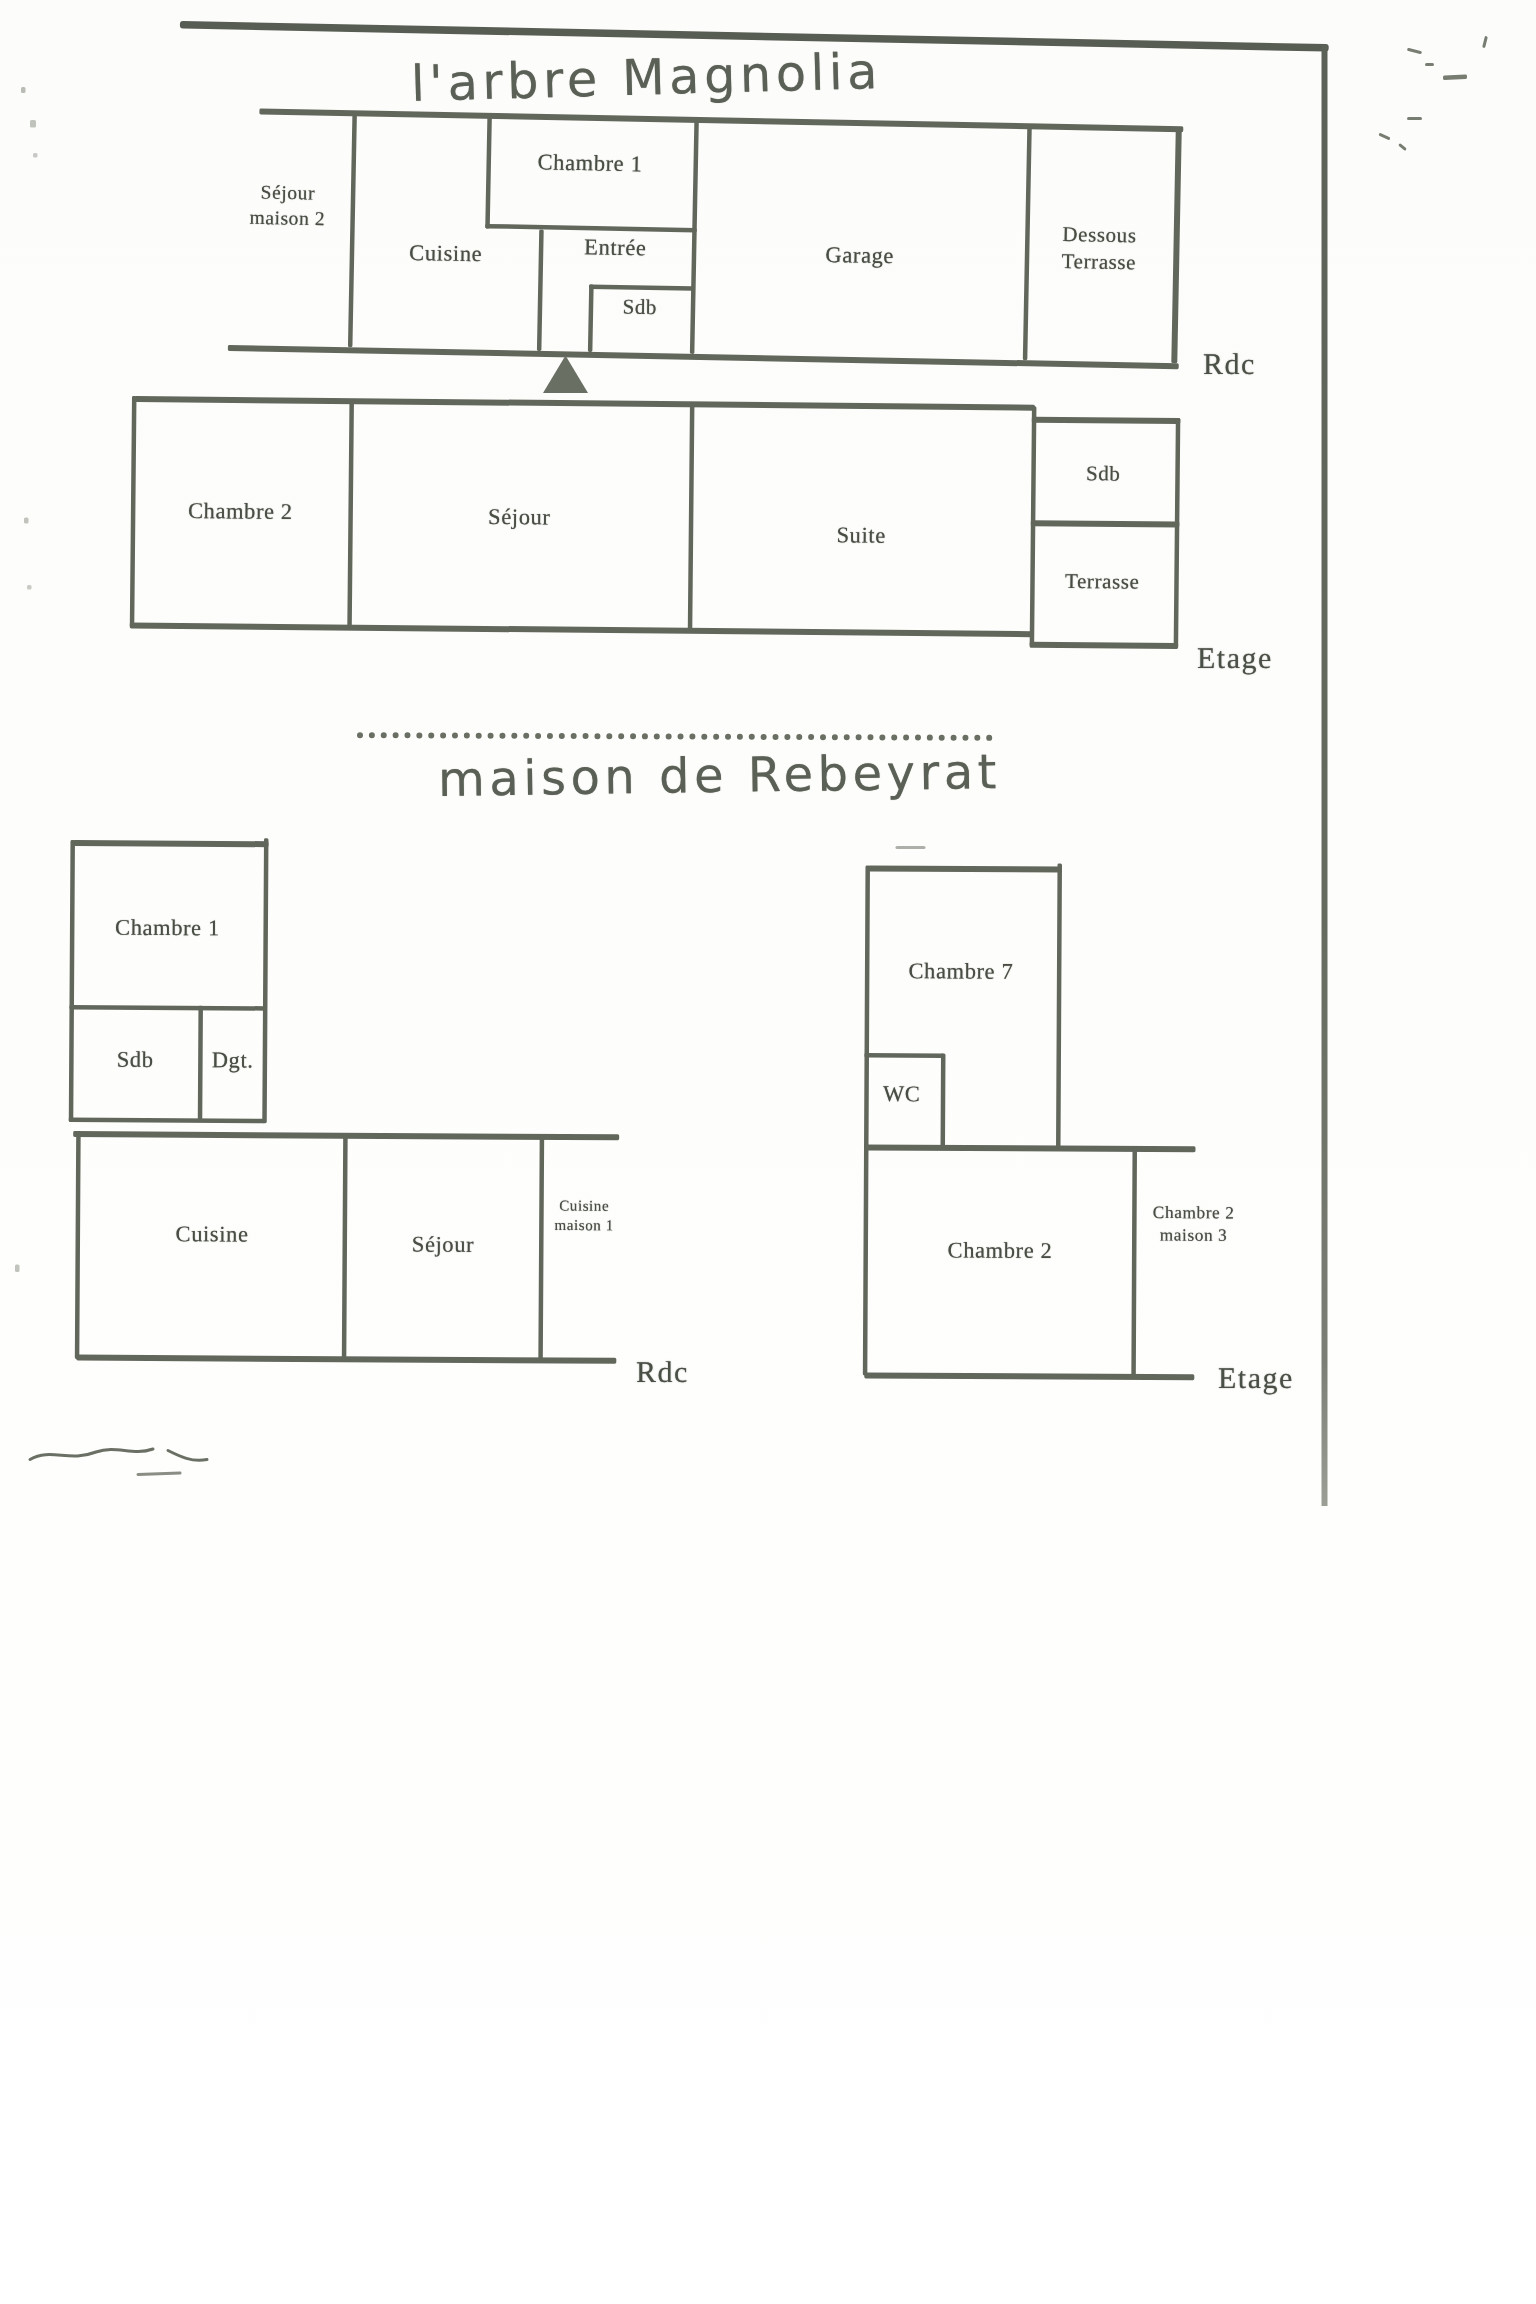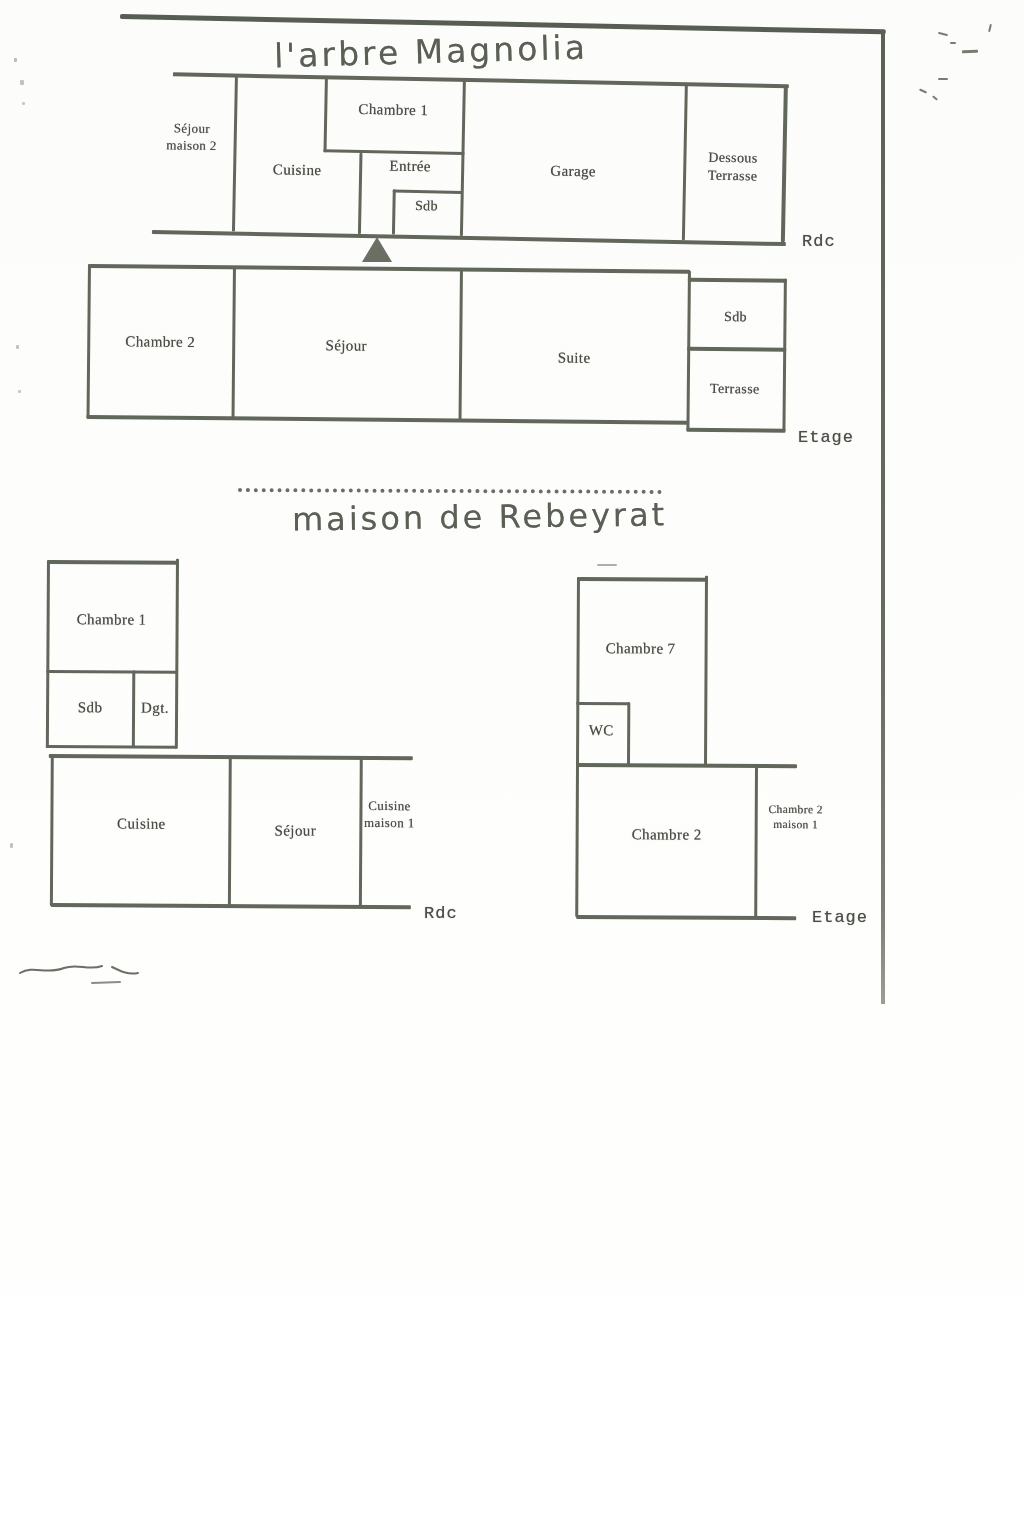--- a/index.html
+++ b/index.html
@@ -5,22 +5,22 @@
   html,body{margin:0;padding:0;}
   body{width:1024px;height:1536px;background:#ffffff;}
   .page{position:relative;width:1024px;height:1536px;overflow:hidden;
         background:linear-gradient(180deg,#fcfcfa 0%,#fdfdfb 35%,#fefefd 70%,#ffffff 100%);
         font-family:"Liberation Serif",serif;}
   .w{position:absolute;background:#62675c;border-radius:1px;}
   .plan{position:absolute;transform-origin:left top;}
   .rlabel{position:absolute;text-align:center;line-height:1.3;letter-spacing:.4px;
           color:#494e45;text-shadow:0 0 .7px rgba(73,78,69,.75);
           font-family:"Liberation Serif",serif;}
-  .floor-label{position:absolute;font-size:17px;color:#4b5047;letter-spacing:1px;
-          text-shadow:0 0 .8px rgba(73,78,69,.7);font-family:Liberation Mono, monospace;}
+  .floor-label{position:absolute;font-size:20px;color:#4b5047;letter-spacing:1px;
+          text-shadow:0 0 .8px rgba(73,78,69,.7);font-family:Liberation Serif, serif;}
   .hand{position:absolute;font-family:cursive,"DejaVu Sans",sans-serif;color:#5b6056;
         text-shadow:0 0 .6px rgba(90,95,85,.6);white-space:nowrap;}
   .title-magnolia{left:274px;top:32px;font-size:33px;letter-spacing:3px;transform:rotate(-1.6deg);}
   .title-rebeyrat{left:292px;top:498px;font-size:32px;letter-spacing:3px;transform:rotate(-0.8deg);}
   .dash-divider{position:absolute;left:238px;top:489px;width:424px;height:0;
         border-top:4px dotted #6a6f64;transform:rotate(0.25deg);}
   .triangle{position:absolute;left:362px;top:237px;width:0;height:0;
         border-left:15px solid transparent;border-right:15px solid transparent;
         border-bottom:25px solid #6a6f64;}
   .pageline-top{position:absolute;left:120px;top:14px;width:766px;height:5px;
@@ -101,40 +101,40 @@
     <div class="w" style="left:6px;top:345px;width:360px;height:4px;"></div>
     <div class="w" style="left:5px;top:196px;width:3px;height:152px;"></div>
     <div class="w" style="left:183px;top:197px;width:3px;height:150px;"></div>
     <div class="w" style="left:314px;top:197px;width:3px;height:150px;"></div>
 
     <div class="rlabel" style="left:3px;top:52px;width:124px;font-size:15px;">Chambre 1</div>
     <div class="rlabel" style="left:4px;top:140px;width:80px;font-size:15px;">Sdb</div>
     <div class="rlabel" style="left:87px;top:140px;width:44px;font-size:15px;">Dgt.</div>
     <div class="rlabel" style="left:12px;top:256px;width:168px;font-size:15px;">Cuisine</div>
     <div class="rlabel" style="left:188px;top:262px;width:124px;font-size:15px;">Séjour</div>
-    <div class="rlabel" style="left:317px;top:238px;width:54px;font-size:13px;">Cuisine maison 1</div>
+    <div class="rlabel" style="left:317px;top:238px;width:54px;font-size:10px;">Cuisine maison 1</div>
   </div>
 
   <div class="floor-label" style="left:424px;top:904px;">Rdc</div>
 
   <div class="plan" style="left:577px;top:575px;width:228px;height:352px;transform:rotate(0.3deg);">
     <div class="w" style="left:2px;top:2px;width:129px;height:4px;"></div>
     <div class="w" style="left:0;top:2px;width:3px;height:188px;"></div>
     <div class="w" style="left:128px;top:0;width:3px;height:190px;"></div>
     <div class="w" style="left:0;top:127px;width:53px;height:3px;"></div>
     <div class="w" style="left:51px;top:127px;width:3px;height:62px;"></div>
     <div class="w" style="left:0;top:188px;width:221px;height:4px;"></div>
     <div class="w" style="left:1px;top:340px;width:220px;height:4px;"></div>
     <div class="w" style="left:0;top:188px;width:3px;height:154px;"></div>
     <div class="w" style="left:179px;top:189px;width:3px;height:152px;"></div>
 
     <div class="rlabel" style="left:4px;top:64px;width:120px;font-size:15px;">Chambre 7</div>
     <div class="rlabel" style="left:1px;top:146px;width:48px;font-size:15px;">WC</div>
     <div class="rlabel" style="left:10px;top:250px;width:162px;font-size:15px;">Chambre 2</div>
-    <div class="rlabel" style="left:183px;top:226px;width:74px;font-size:11.5px;">Chambre 2 maison 1</div>
+    <div class="rlabel" style="left:183px;top:226px;width:74px;font-size:11.5px;">Chambre 2 maison 3</div>
   </div>
 
   <div class="floor-label" style="left:812px;top:908px;">Etage</div>
 
   <div class="speck" style="left:938px;top:33px;width:10px;height:2px;transform:rotate(14deg);"></div>
   <div class="speck" style="left:950px;top:42px;width:6px;height:2px;"></div>
   <div class="speck" style="left:962px;top:50px;width:16px;height:3px;transform:rotate(-3deg);"></div>
   <div class="speck" style="left:989px;top:24px;width:2px;height:8px;transform:rotate(14deg);"></div>
   <div class="speck" style="left:938px;top:78px;width:10px;height:2px;"></div>
   <div class="speck" style="left:919px;top:90px;width:8px;height:2px;transform:rotate(24deg);"></div>

